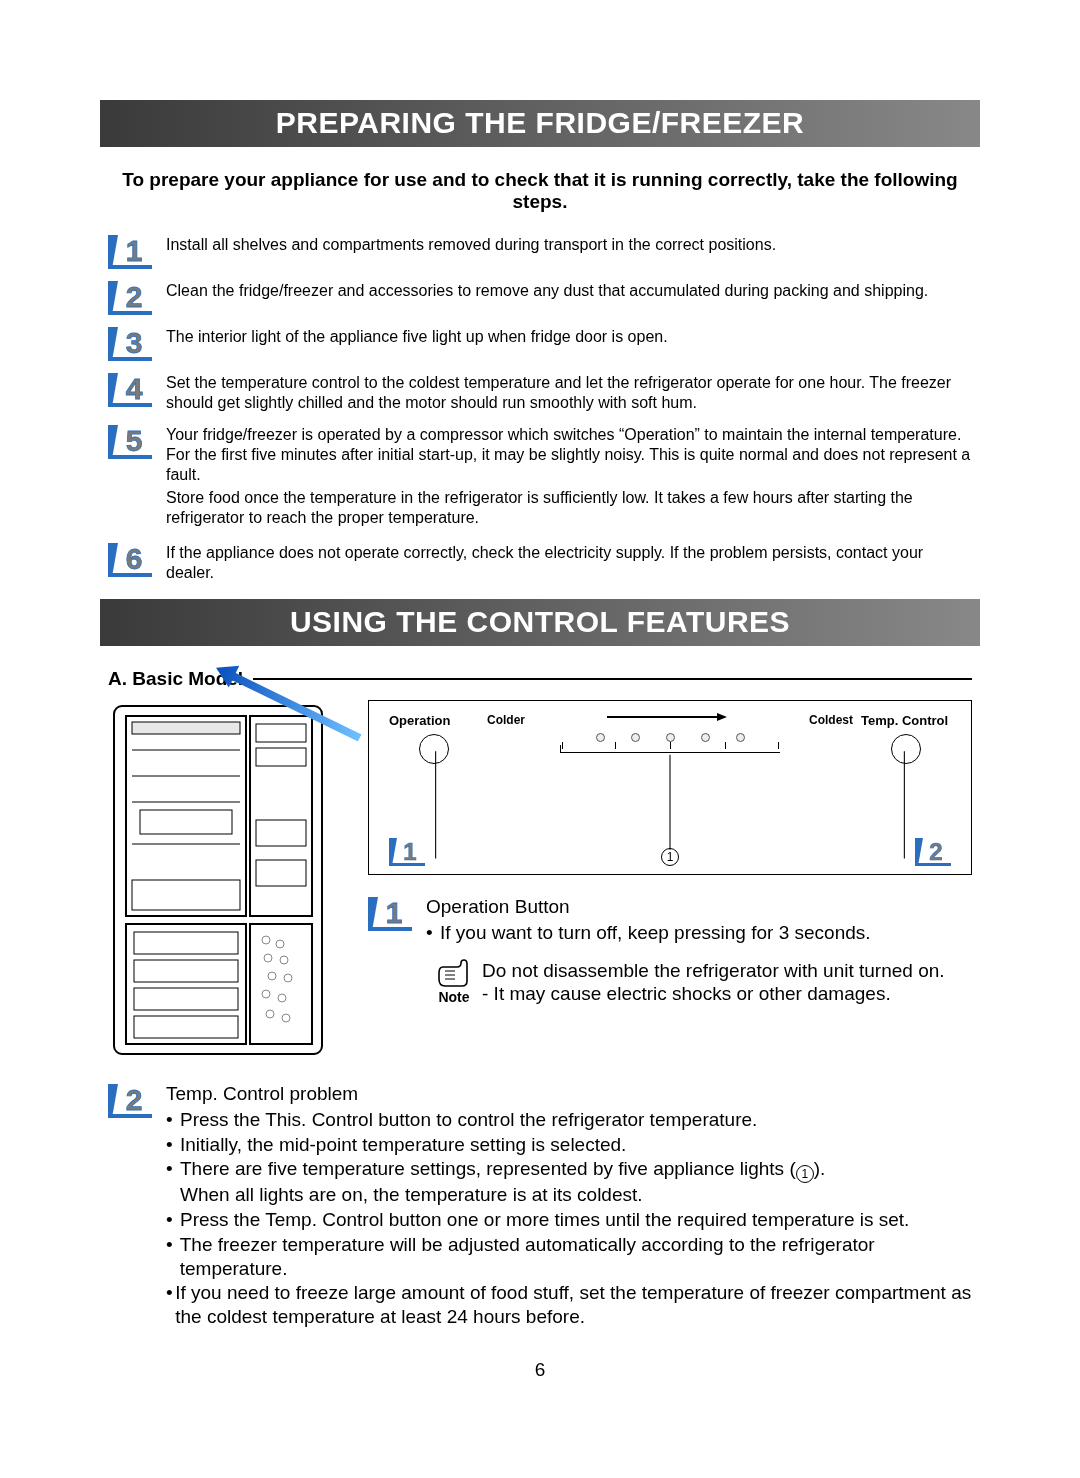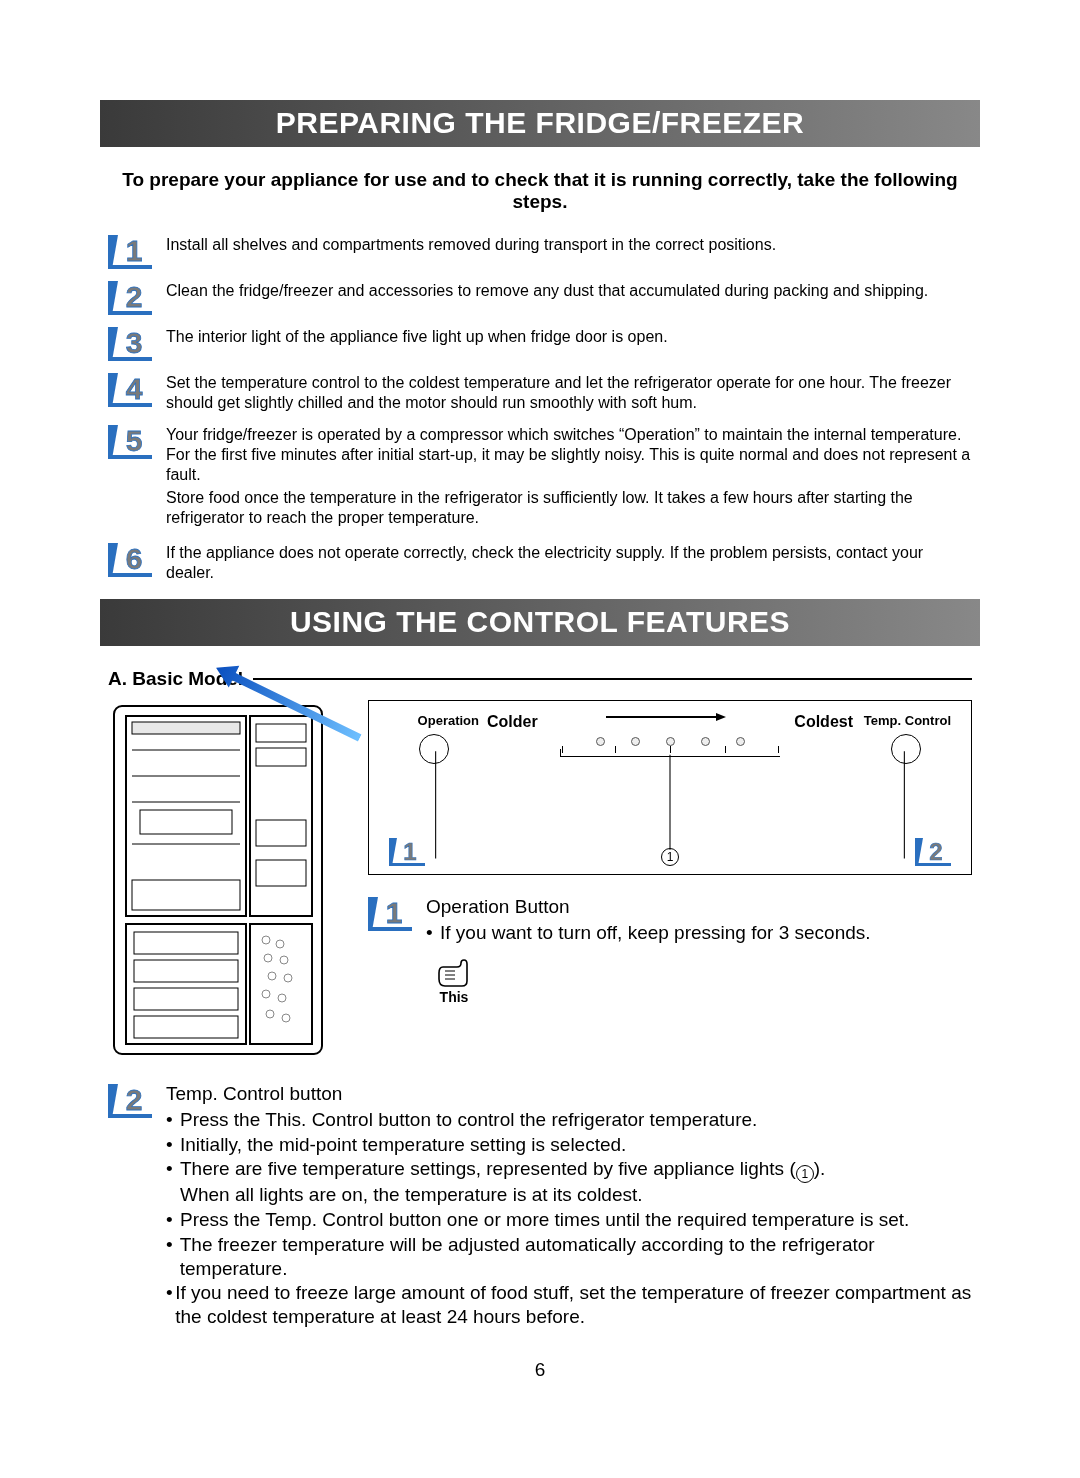--- a/index.html
+++ b/index.html
@@ -33,27 +33,27 @@
   .model-a-wrap { display: flex; margin: 0 8px 14px 8px; }
   .fridge-col { width: 230px; min-width: 230px; position: relative; }
   .panel-col { flex: 1; padding-left: 30px; }
   .panel-box {
     border: 1px solid #000;
     width: 100%;
     position: relative;
     padding: 12px 20px 110px 20px;
   }
   .panel-top { display: flex; justify-content: space-between; align-items: flex-start; font-size: 13px; font-weight: 600; position: relative; }
-  .panel-label { text-align: right; min-width: 90px; }
+  .panel-label { text-align: left; min-width: 90px; }
   .panel-btn {
     width: 30px; height: 30px; border: 1px solid #000; border-radius: 50%;
     margin: 6px auto 0 auto;
     background: #fff;
   }
-  .panel-center { text-align: left; font-size: 16px; font-weight: 600; flex: 1; }
+  .panel-center { text-align: left; font-size: 12px; font-weight: 600; flex: 1; }
   .scale-labels { display: flex; justify-content: space-between; padding: 0 8px; }
   .dots { display: flex; justify-content: center; gap: 26px; margin-top: 6px; }
   .dot { width: 9px; height: 9px; border-radius: 50%; border: 1px solid #555; background: #eee; }
   .dot-line { border-top: 1px solid #000; margin-top: 10px; width: 220px; margin-left: auto; margin-right: auto; position: relative; }
   .dot-line::before, .dot-line::after, .dot-tick {
     content: ''; position: absolute; width: 1px; height: 8px; background: #000; top: -8px;
   }
   .panel-bottom { position: absolute; bottom: 8px; left: 20px; right: 20px; display: flex; justify-content: space-between; align-items: flex-end; }
   .mini-badge { width: 36px; height: 28px; }
   .mini-badge svg { width: 36px; height: 28px; }
@@ -297,40 +297,44 @@
               <span>If you want to turn off, keep pressing for 3 seconds.</span>
             </div>
           <div class="note-row">
             <div class="note-icon-col">
               <svg viewBox="0 0 34 30">
                 <path d="M2 14 Q2 8 6 8 L20 8 Q24 8 24 4 Q24 1 27 1 Q30 1 30 5 L30 22 Q30 27 25 27 L8 27 Q2 27 2 20 Z" fill="#fff" stroke="#000" stroke-width="1.6"></path>
                 <line x1="8" y1="12" x2="18" y2="12" stroke="#000"></line>
                 <line x1="8" y1="16" x2="18" y2="16" stroke="#000"></line>
                 <line x1="8" y1="20" x2="18" y2="20" stroke="#000"></line>
               </svg>
-              <div>This</div>
+              <div>Note</div>
+            </div>
+            <div class="note-text">
+              <div>Do not disassemble the refrigerator with unit turned on.</div>
+              <div>- It may cause electric shocks or other damages.</div>
             </div>
           </div>
         </div>
       </div>
     </div>
   </div>
 
   <div class="temp-section">
     <div class="temp-badge-col">
       <div class="step-badge">
         <svg viewBox="0 0 44 34">
             <polygon points="0,0 10,0 4,34 0,34" fill="#2a6fbf"></polygon>
             <rect x="0" y="30" width="44" height="4" fill="#2a6fbf"></rect>
             <text x="26" y="26" font-size="30" font-weight="800" fill="#7a7a7a" text-anchor="middle" stroke="#2a6fbf" stroke-width="0.8">2</text>
           </svg>
       </div>
     </div>
     <div class="temp-body">
-      <div class="op-title">Temp. Control button</div>
+      <div class="op-title">Temp. Control problem</div>
       <div class="bullet">
           <span class="dotb">•</span>
           <span>Press the This. Control button to control the refrigerator temperature.</span>
         </div>
       <div class="bullet">
           <span class="dotb">•</span>
           <span>Initially, the mid-point temperature setting is selected.</span>
         </div>
       <div class="bullet">
           <span class="dotb">•</span>

